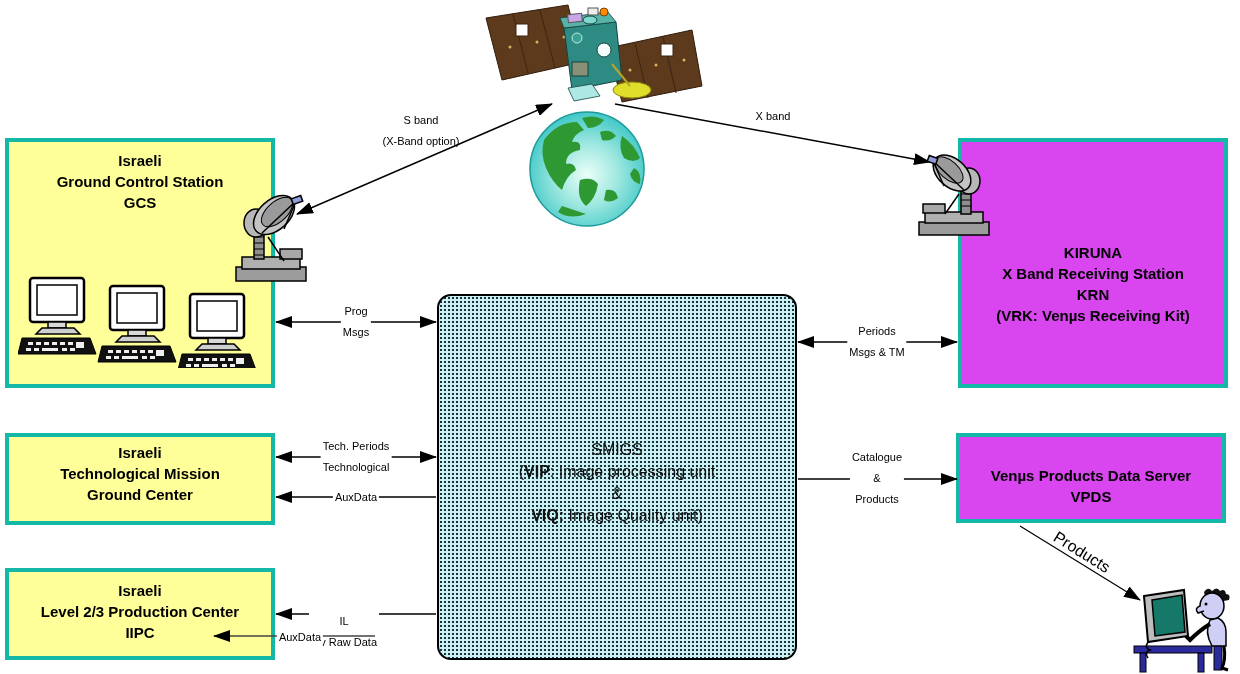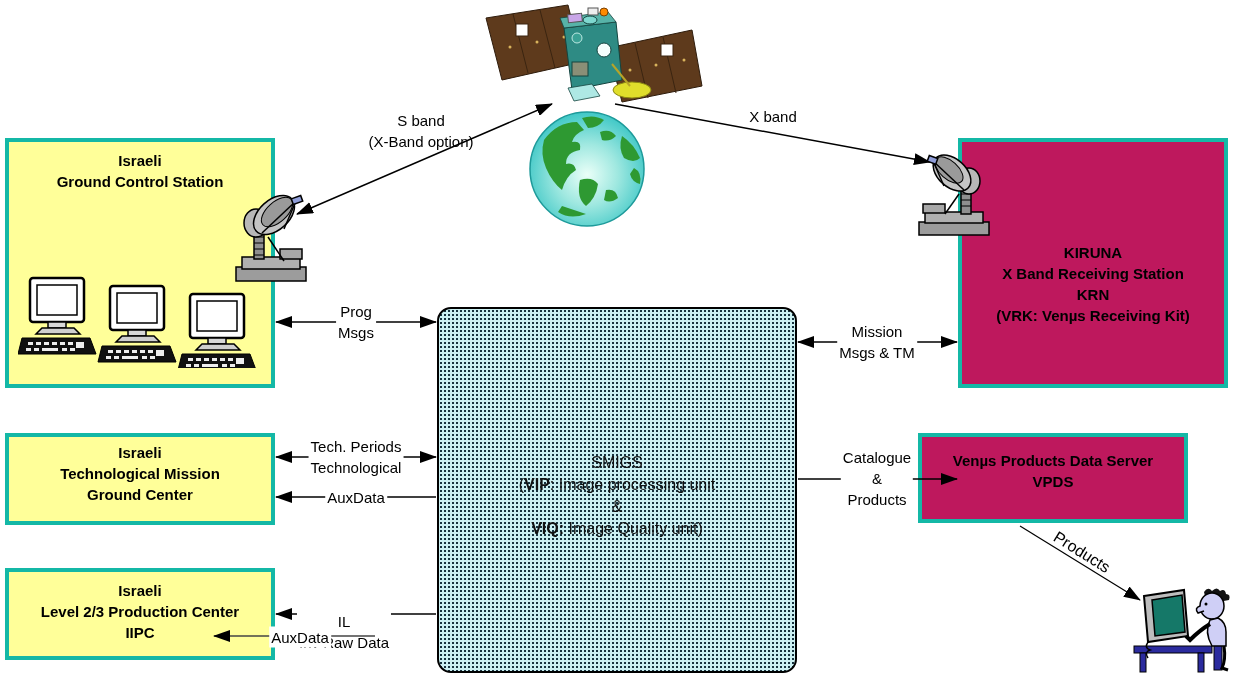--- a/index.html
+++ b/index.html
@@ -2,47 +2,48 @@
 <html><head>
 <meta charset="utf-8">
 <style>
   html,body{margin:0;padding:0;background:#ffffff;}
   #canvas{
     position:relative;width:1240px;height:674px;background:#ffffff;overflow:hidden;
     font-family:"Liberation Sans","DejaVu Sans",sans-serif;color:#000;
   }
   .box{position:absolute;box-sizing:border-box;border:4px solid #14b8a6;text-align:center;}
   .yellow{background:#FFFF99;}
-  .cyan{background:#be185d;}
+  .cyan{background:#d946ef;}
   .box-title{font-weight:bold;font-size:15px;line-height:21px;}
   #smigs-box{
     border:2px solid #000;border-radius:14px;
     background-color:#CBF0F2;
     background-image:radial-gradient(circle,#16323e 0.9px,transparent 1.05px);
     background-size:4px 4px;
   }
   .smigs-text{font-size:16px;line-height:22px;text-align:center;color:#111;}
   .lbl{
-    position:absolute;font-size:15px;line-height:21px;text-align:center;
+    position:absolute;font-size:11px;line-height:21px;text-align:center;
     background:#fff;transform:translate(-50%,-50%);white-space:nowrap;padding:0 2px;
   }
   .lbl.nobg{background:transparent;}
   svg{display:block;}
   .art{position:absolute;}
   #arrow-layer{position:absolute;left:0;top:0;pointer-events:none;}
 </style>
 </head>
 <body>
 
 <div id="canvas">
 
   <div class="box yellow" style="left:5px;top:138px;width:270px;height:250px;padding-top:8px;">
     <div class="box-title">
       <div>Israeli</div>
       <div>Ground Control Station</div>
+      <div>GCS</div>
     </div>
   </div>
 
   <div class="box yellow" style="left:5px;top:433px;width:270px;height:92px;padding-top:5px;">
     <div class="box-title">
       <div>Israeli</div>
       <div>Technological Mission</div>
       <div>Ground Center</div>
     </div>
   </div>
@@ -57,28 +58,28 @@
 
   <div class="box cyan" style="left:958px;top:138px;width:270px;height:250px;padding-top:100px;">
     <div class="box-title">
       <div>KIRUNA</div>
       <div>X Band Receiving Station</div>
       <div>KRN</div>
       <div>(VRK: Venµs Receiving Kit)</div>
     </div>
   </div>
 
-  <div class="box cyan" style="left:918px;top:433px;width:270px;height:90px;padding-top:13px;">
+  <div class="box cyan" style="left:956px;top:433px;width:270px;height:90px;padding-top:28px;">
     <div class="box-title">
       <div>Venµs Products Data Server</div>
       <div>VPDS</div>
     </div>
   </div>
 
-  <div class="box" id="smigs-box" style="left:437px;top:307px;width:360px;height:366px;">
+  <div class="box" id="smigs-box" style="left:437px;top:294px;width:360px;height:366px;">
     <div class="smigs-text" style="margin-top:143px;">
       <div>SMIGS</div>
       <div><span>(</span><b>VIP</b><span>: Image processing unit</span></div>
       <div>&amp;</div>
       <div><b>VIQ:</b><span> Image Quality unit)</span></div>
     </div>
   </div>
 
   <svg id="arrow-layer" width="1240" height="674">
     <defs>
@@ -117,21 +118,21 @@
   <div class="lbl nobg" style="left:757px;top:116px;margin-left:16px;">
     <div>X band</div>
   </div>
 
   <div class="lbl" style="left:356px;top:322px;">
     <div>Prog</div>
     <div>Msgs</div>
   </div>
 
   <div class="lbl" style="left:877px;top:342px;">
-    <div>Mission</div>
+    <div>Periods</div>
     <div>Msgs &amp; TM</div>
   </div>
 
   <div class="lbl" style="left:356px;top:457px;">
     <div>Tech. Periods</div>
     <div>Technological</div>
   </div>
 
   <div class="lbl" style="left:356px;top:497px;">
     <div>AuxData</div>

